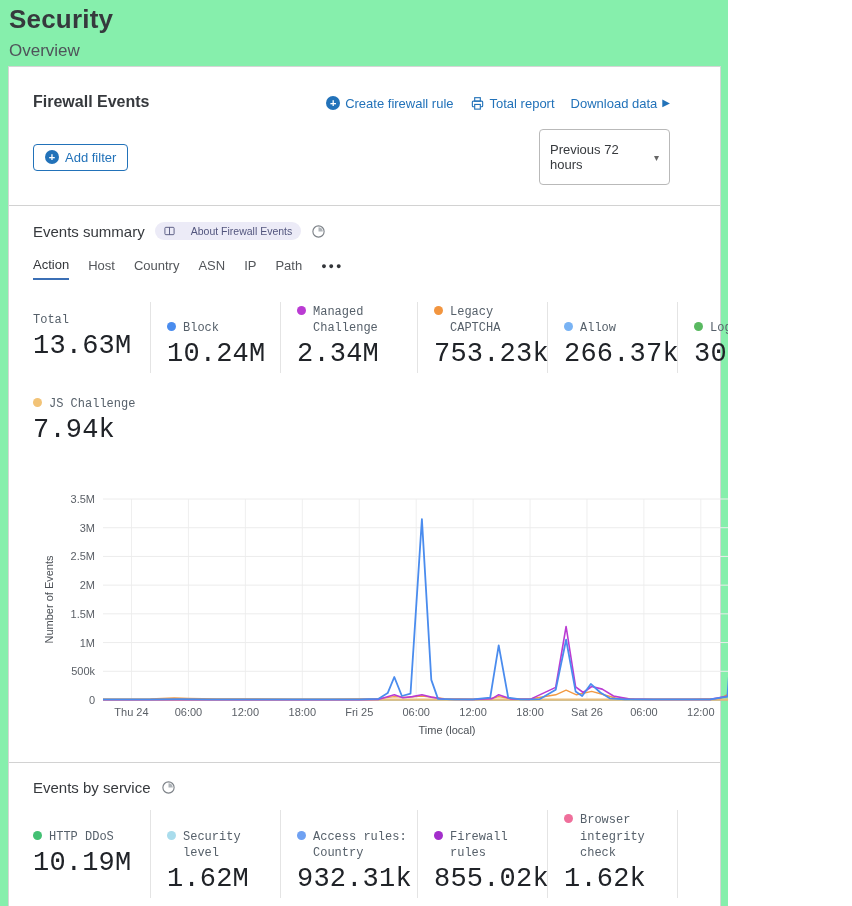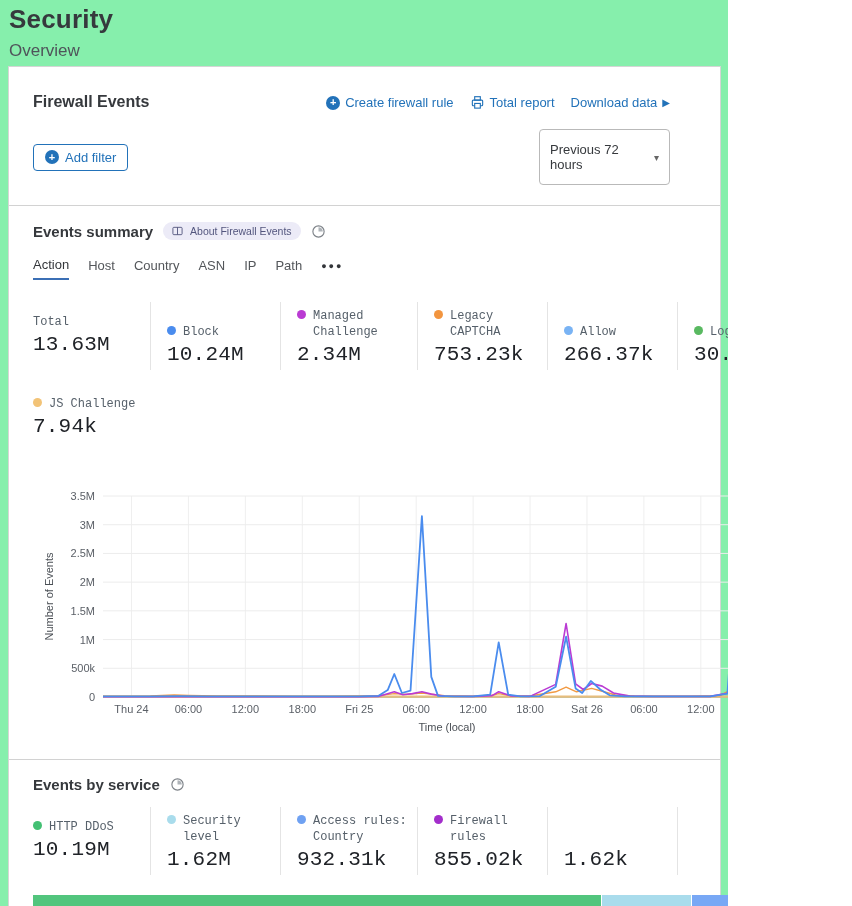--- a/index.html
+++ b/index.html
@@ -7,21 +7,21 @@
   body { font-family: "Liberation Sans", "DejaVu Sans", sans-serif; color:#36393d; }
   .page { position:relative; width:728px; height:906px; overflow:hidden; background:#86efac; }
 
   .page-header { padding:4px 0 0 9px; }
   .page-title { font-size:26px; font-weight:600; color:#36393d; letter-spacing:.2px; }
   .page-subtitle { font-size:17px; color:#4f545a; margin-top:6px; font-weight:400; }
 
   .card { position:absolute; left:8px; right:7px; top:66px; height:1200px;
           border:1px solid #d5d5d5; background:#fff; }
 
-  .card-header-row { display:flex; justify-content:space-between; align-items:flex-start;
+  .card-header-row { display:flex; justify-content:space-between; align-items:center;
                      padding:26px 50px 0 24px; }
   .card-title { font-size:16px; font-weight:700; color:#36393d; }
   .header-actions { display:flex; align-items:center; gap:16px; margin-top:2px; }
   .hlink { display:flex; align-items:center; gap:5px; color:#2272b9; font-size:13px;
            cursor:pointer; text-decoration:none; }
   .plus-circle { display:inline-flex; width:14px; height:14px; border-radius:50%;
                  background:#2272b9; color:#fff; align-items:center; justify-content:center;
                  font-size:11px; line-height:1; font-weight:700; }
   .tri-right { color:#2272b9; font-size:10px; line-height:1; }
 
@@ -32,40 +32,40 @@
                  font-size:13px; cursor:pointer; font-family:inherit; }
   .select-box { display:flex; align-items:center; justify-content:space-between; gap:10px;
                 border:1px solid #b9b9b9; border-radius:4px; padding:12px 10px; width:131px;
                 font-size:13px; color:#36393d; cursor:pointer; background:#fff; }
   .caret-down { color:#666; font-size:10px; }
 
   .divider { border:none; border-top:1px solid #d2d2d2; width:100%; }
 
   .section { padding:16px 50px 14px 24px; }
   .section-title-row { display:flex; align-items:center; gap:10px; }
-  .section-title { font-size:15px; font-weight:700; color:#36393d; }
-  .badge { display:inline-flex; align-items:center; gap:7px; background:#ecebf7;
+  .section-title { font-size:15px; font-weight:400; color:#36393d; }
+  .badge { display:inline-flex; align-items:center; gap:16px; background:#ecebf7;
            color:#53567e; border-radius:10px; padding:3px 9px; font-size:10.5px; cursor:pointer; }
   .icon-btn { display:inline-flex; cursor:pointer; }
 
   .tabs { display:flex; align-items:center; gap:19px; margin-top:17px; }
   .tab { font-size:13px; color:#53565a; padding-bottom:6px; cursor:pointer; }
   .tab.active { color:#33363a; border-bottom:2px solid #3b6fb5; }
   .tab-more { font-size:9px; letter-spacing:2px; color:#33363a; cursor:pointer; padding-bottom:6px; }
 
   .stats-grid { display:grid; grid-template-columns:118px 130px 137px 130px 130px 130px;
                 margin-top:22px; }
   .stat-tile { display:flex; flex-direction:column; justify-content:flex-end;
                min-height:68px; padding:2px 10px 4px 16px; border-right:1px solid #e4e4e4; cursor:pointer;font-family:Liberation Mono, monospace; }
   .stat-tile:first-child { padding-left:0;justify-content:center; }
   .stats-grid.no-borders .stat-tile { border-right:none; }
   .stat-label { display:flex; align-items:flex-start; gap:7px; font-size:12px;
                 color:#56606a; line-height:1.35; }
   .stat-dot { width:9px; height:9px; border-radius:50%; flex:0 0 auto; margin-top:2px; }
-  .stat-value { font-size:21px; color:#202328; font-weight:500; margin-top:3px; letter-spacing:.2px; }
+  .stat-value { font-size:27px; color:#202328; font-weight:500; margin-top:3px; letter-spacing:.2px; }
   .row2 { margin-top:14px; grid-template-columns:118px; }
 
   .chart-wrap { margin-top:34px; margin-left:6px; }
 
   .service-bar { display:flex; height:24px; width:762px; margin-top:20px; overflow:hidden; }
   .bar-seg { height:100%; border-right:1px solid #fff; }
 </style>
 </head>
 <body>
 
@@ -292,20 +292,24 @@
             <div class="stat-value">932.31k</div>
           </div>
           <div class="stat-tile">
             <div class="stat-label">
               <span class="stat-dot" style="background: rgb(163, 46, 203);"></span>
               <span>Firewall rules</span>
             </div>
             <div class="stat-value">855.02k</div>
           </div>
           <div class="stat-tile">
+            <div class="stat-label">
+              <span class="stat-dot" style="background: rgb(239, 111, 155);"></span>
+              <span>Browser integrity check</span>
+            </div>
             <div class="stat-value">1.62k</div>
           </div>
         </div>
       <div class="service-bar" id="service-bar">
           <div class="bar-seg" style="width: 74.8%; background: rgb(82, 197, 125);"></div>
           <div class="bar-seg" style="width: 11.9%; background: rgb(169, 220, 236);"></div>
           <div class="bar-seg" style="width: 6.8%; background: rgb(120, 168, 245);"></div>
           <div class="bar-seg" style="width: 6.3%; background: rgb(177, 58, 214);"></div>
           <div class="bar-seg" style="width: 0.26%; background: rgb(244, 225, 164);"></div>
           <div class="bar-seg" style="width: 0.01%; background: rgb(239, 111, 155);"></div>

